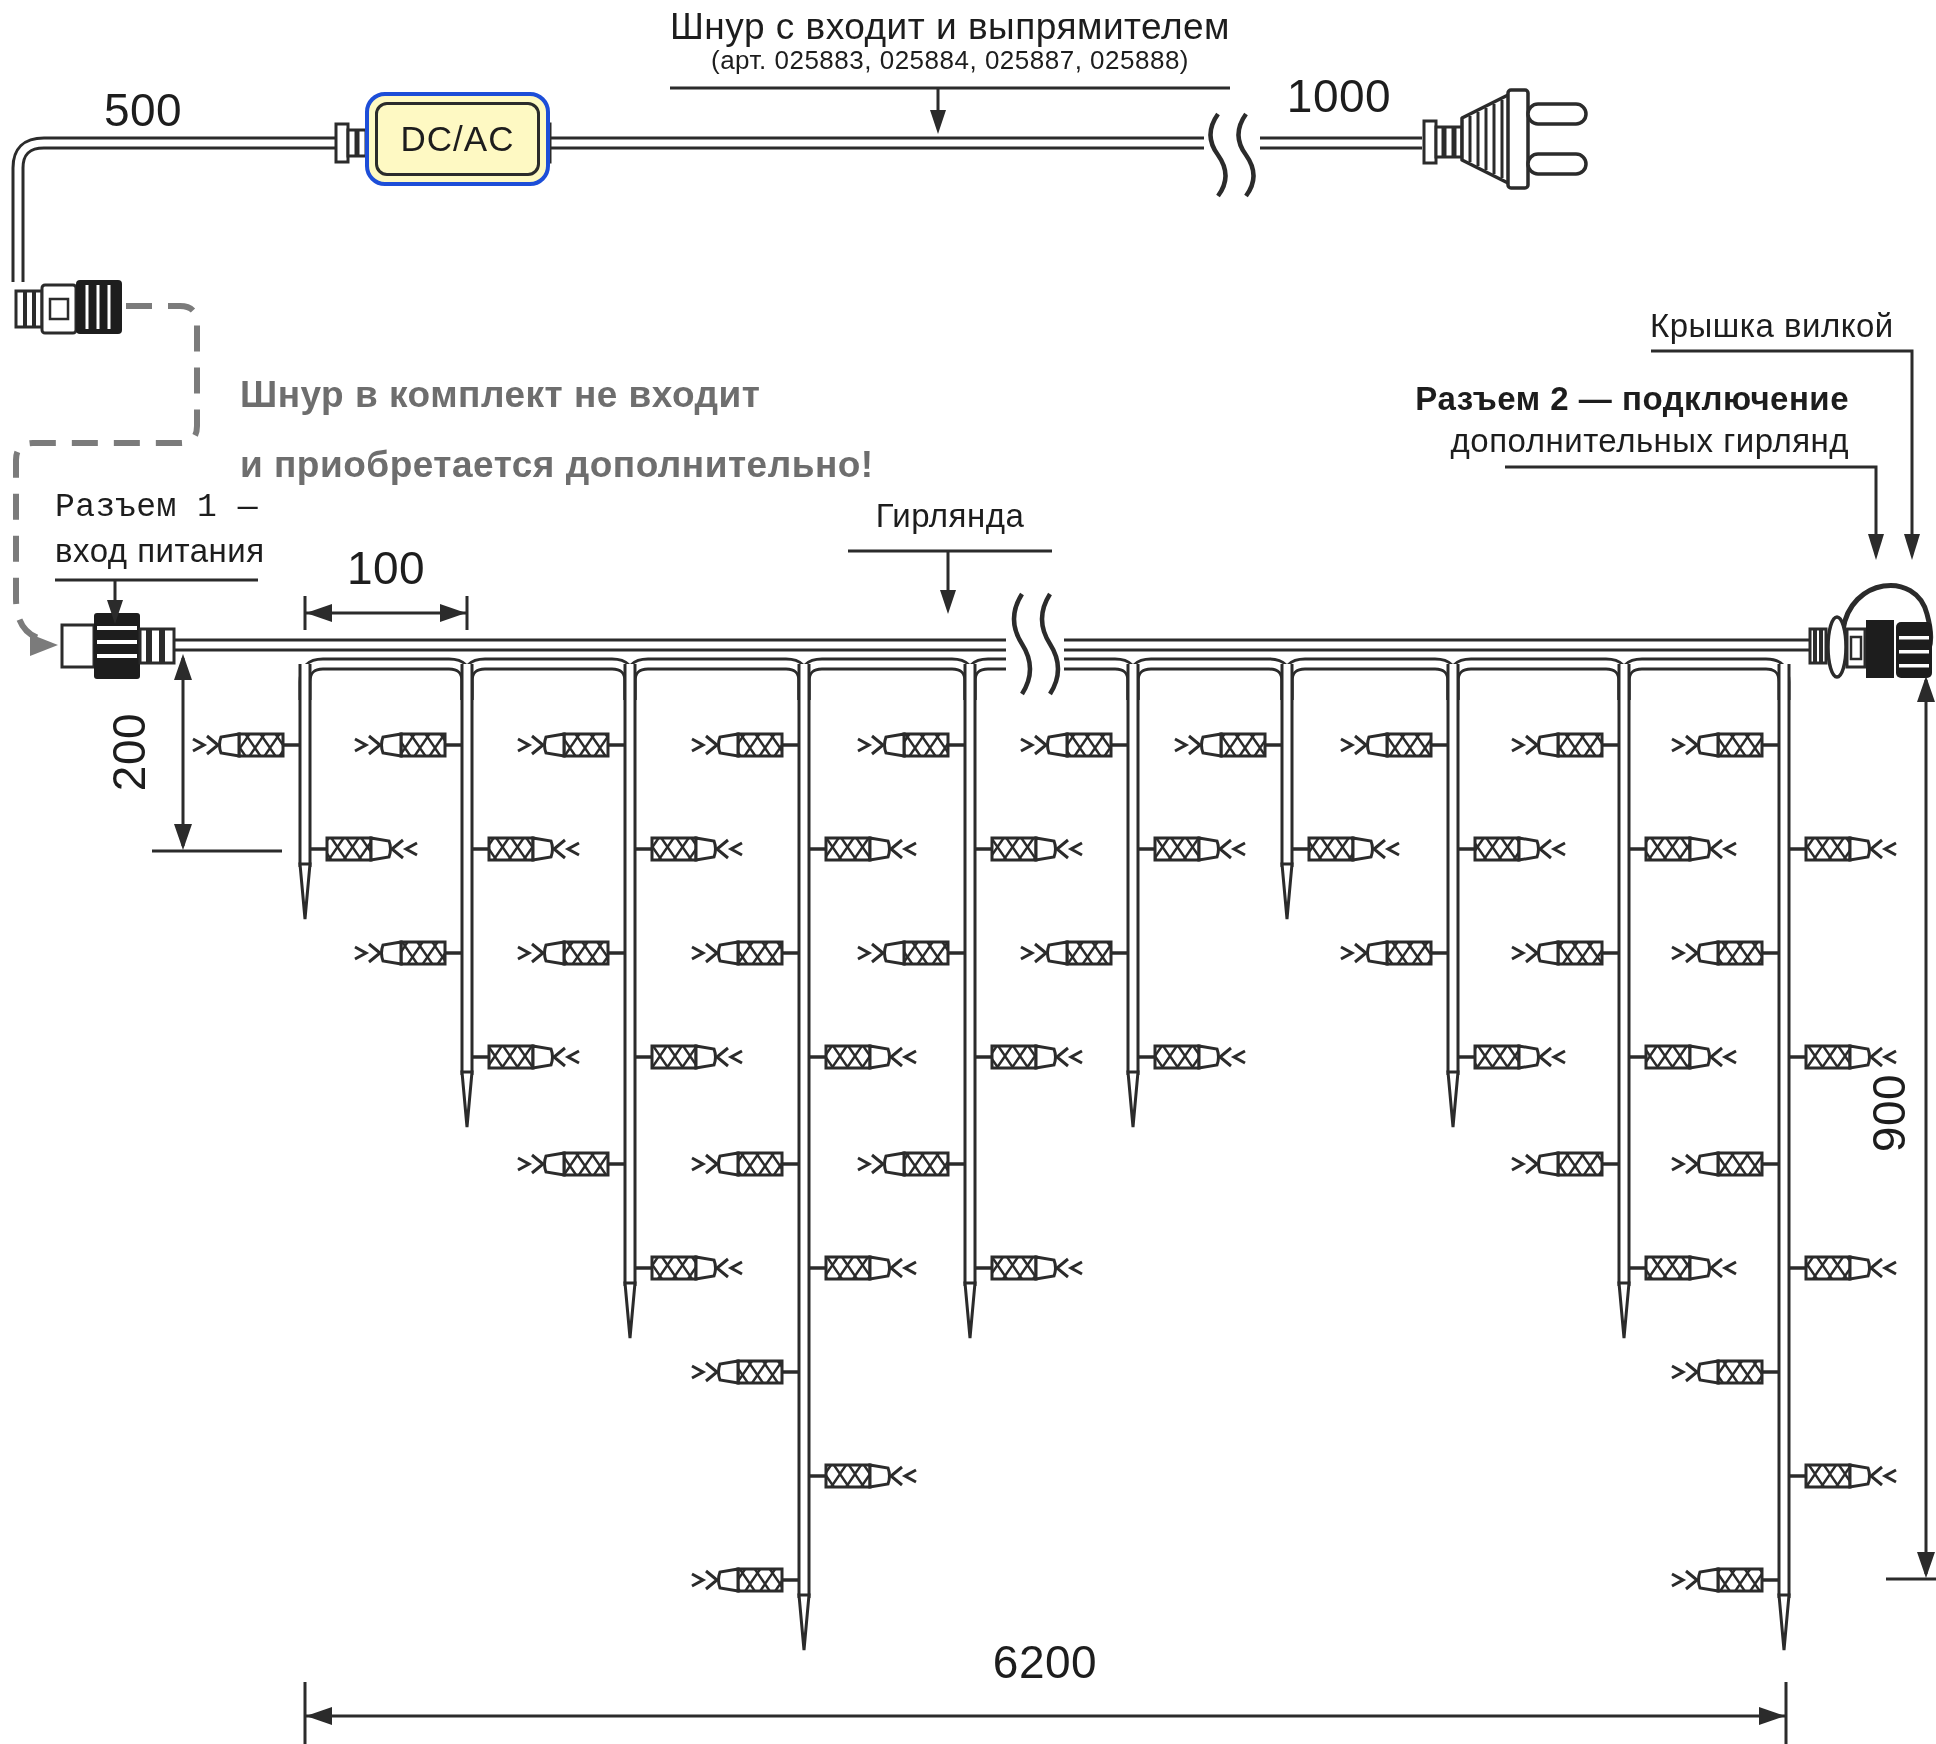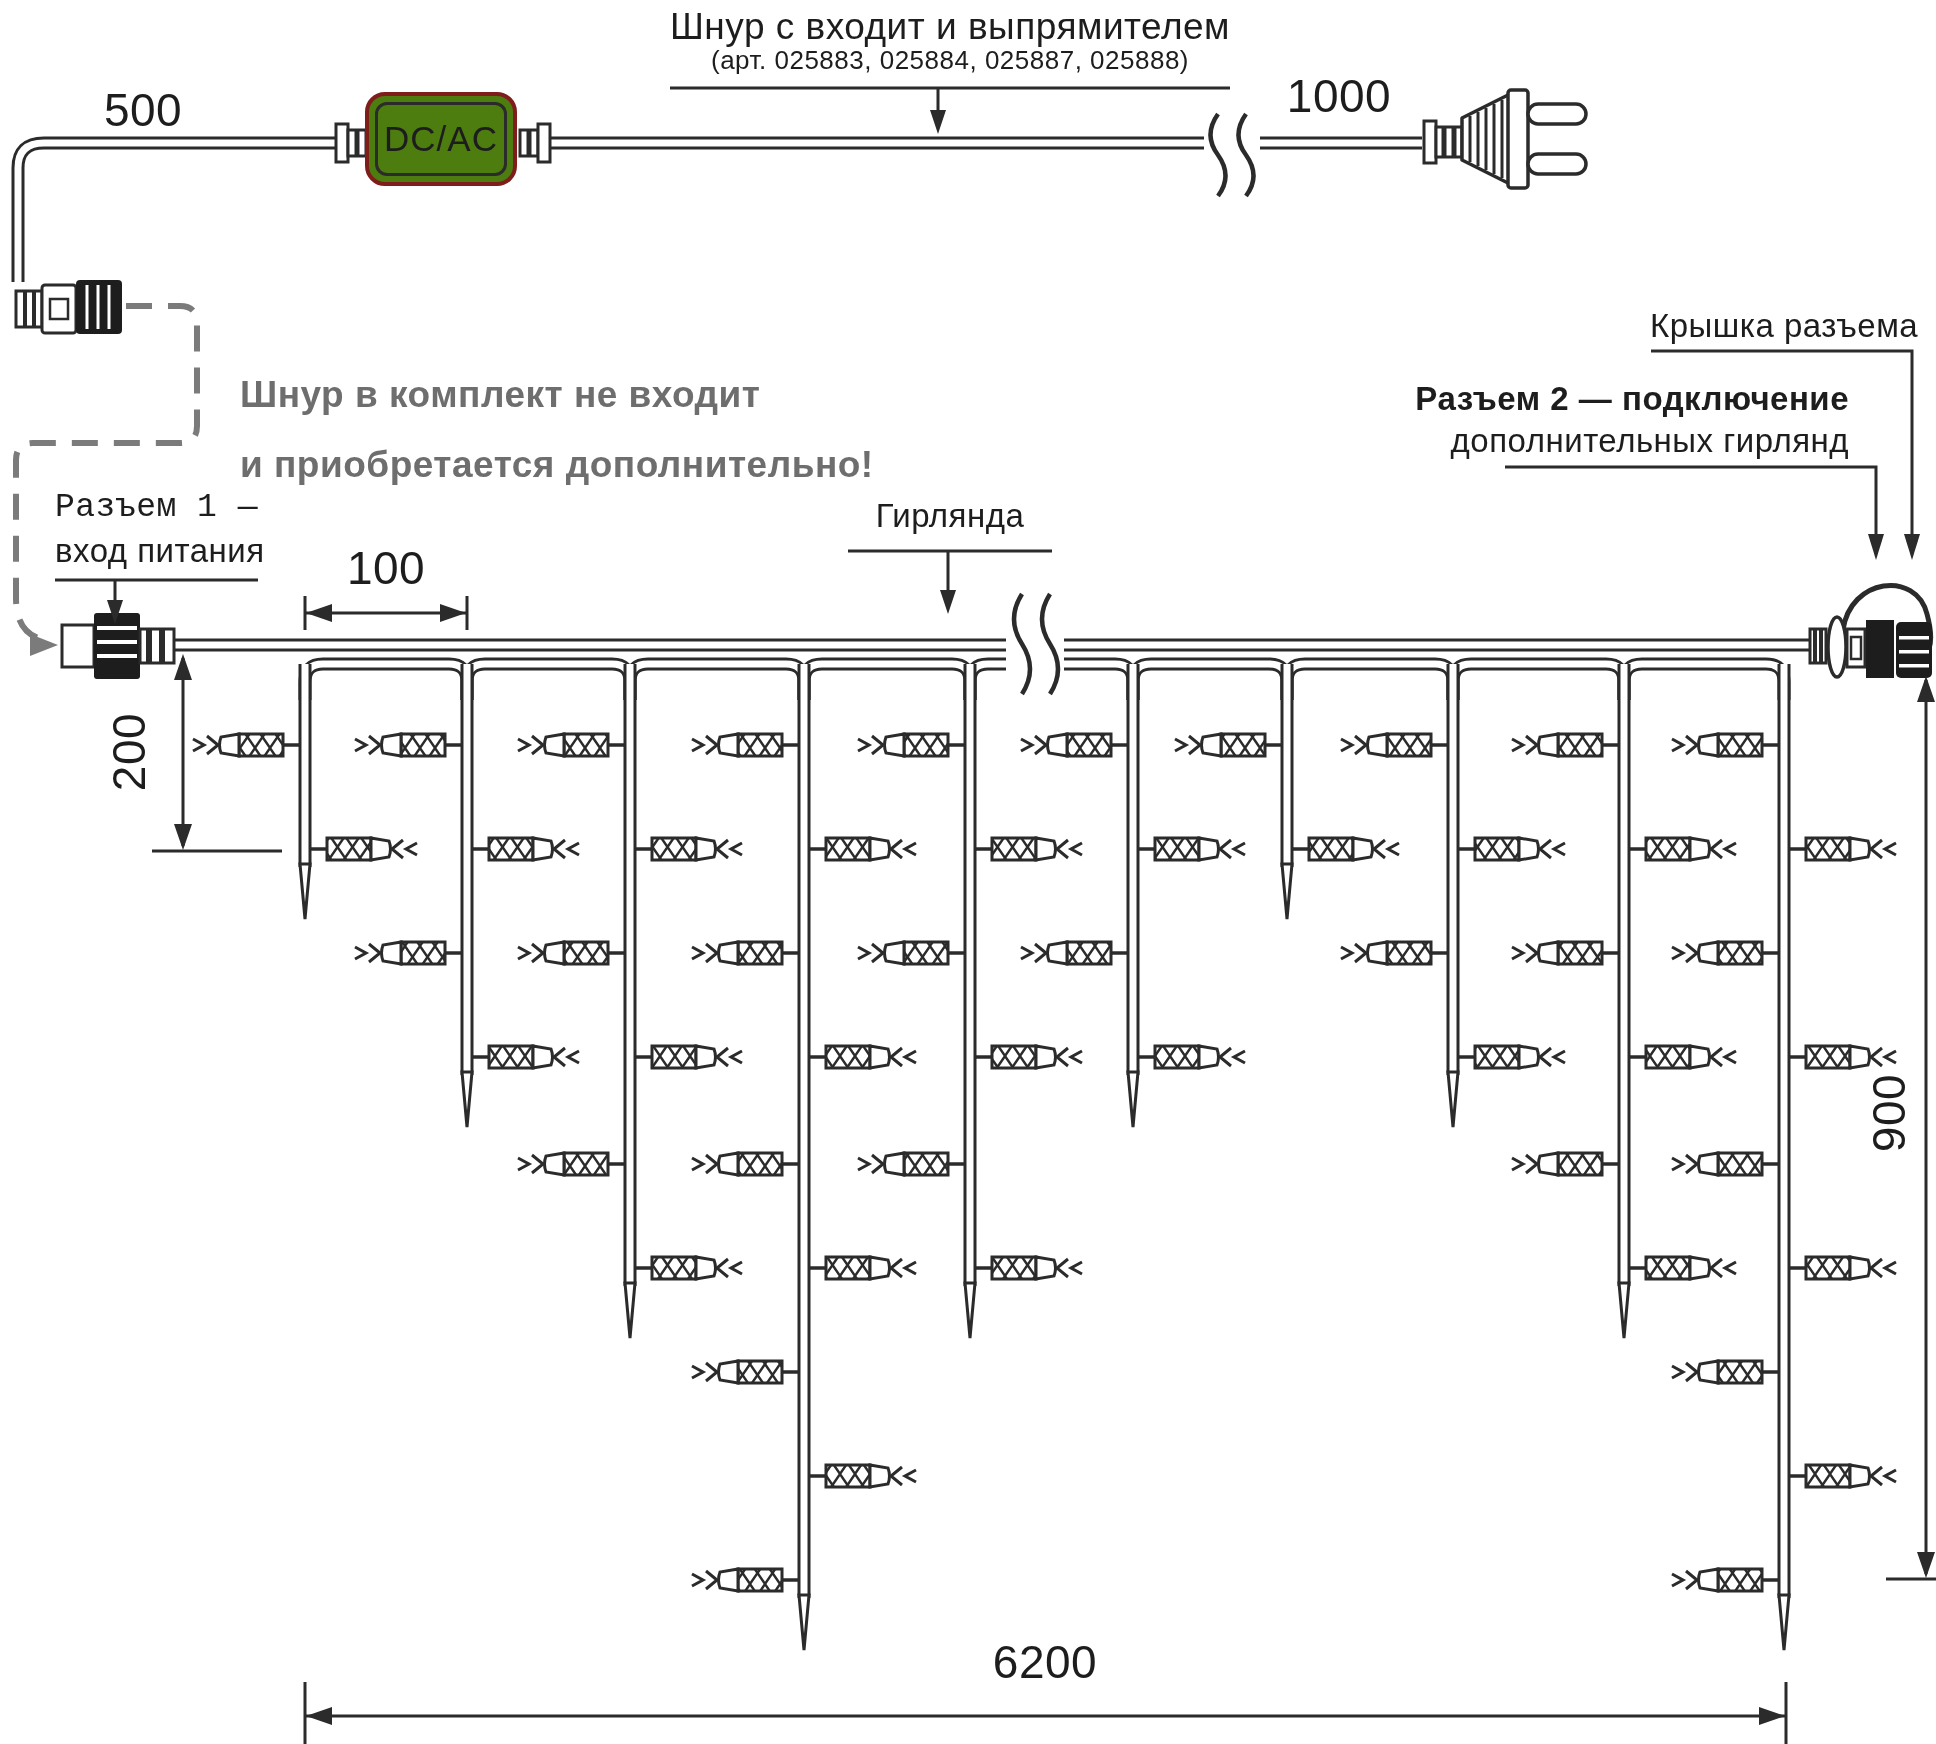--- a/index.html
+++ b/index.html
@@ -12,22 +12,22 @@
   .cx{transform:translateX(-50%);}
   .rot{transform:translate(-50%,-50%) rotate(-90deg);}
   .num{font-size:46px;}
   .cap{font-size:33px;}
   .note{font-size:37px;font-weight:bold;color:#6e6e6e;}
   .title1{font-size:37px;}
   .title2{font-size:26px;}
   .r{text-align:right;}
   
   #dcac-outer{
-    position:absolute;left:365px;top:92px;width:152px;height:94px;
-    border:4px solid #7f1d1d;border-radius:20px;background:#4d7c0f;box-sizing:border-box;
+    position:absolute;left:365px;top:92px;width:185px;height:94px;
+    border:4px solid #1d4ed8;border-radius:20px;background:#fef9c3;box-sizing:border-box;
   }
   #dcac-inner{
     position:absolute;left:6px;top:6px;right:6px;bottom:6px;
     border:3px solid #2b2b2b;border-radius:12px;
     display:flex;align-items:center;justify-content:center;
     font-size:35px;color:#1d1d1d;letter-spacing:1px;
   }
 </style>
 </head>
 <body>
@@ -693,21 +693,21 @@
   <div class="lbl num cx" style="left:1339px;top:70px;">1000</div>
 
   <div class="lbl note" style="left:240px;top:374px;">Шнур в комплект не входит</div>
   <div class="lbl note" style="left:240px;top:444px;">и приобретается дополнительно!</div>
 
   <div class="lbl cap" style="left:55px;top:489px;font-family:Liberation Mono, monospace;">Разъем 1 —</div>
   <div class="lbl cap" style="left:55px;top:532px;">вход питания</div>
 
   <div class="lbl cap cx" style="left:950px;top:497px;">Гирлянда</div>
 
-  <div class="lbl cap" style="left:1650px;top:307px;">Крышка разъема</div>
+  <div class="lbl cap" style="left:1650px;top:307px;">Крышка вилкой</div>
   <div class="lbl cap r" style="right:87px;top:380px;font-weight:bold;">Разъем 2 — подключение</div>
   <div class="lbl cap r" style="right:87px;top:422px;">дополнительных гирлянд</div>
 
   <div class="lbl num cx" style="left:386px;top:542px;">100</div>
   <div class="lbl num rot" style="left:129px;top:752px;">200</div>
   <div class="lbl num rot" style="left:1889px;top:1113px;">900</div>
   <div class="lbl num cx" style="left:1045px;top:1636px;">6200</div>
 
 </div>
 

